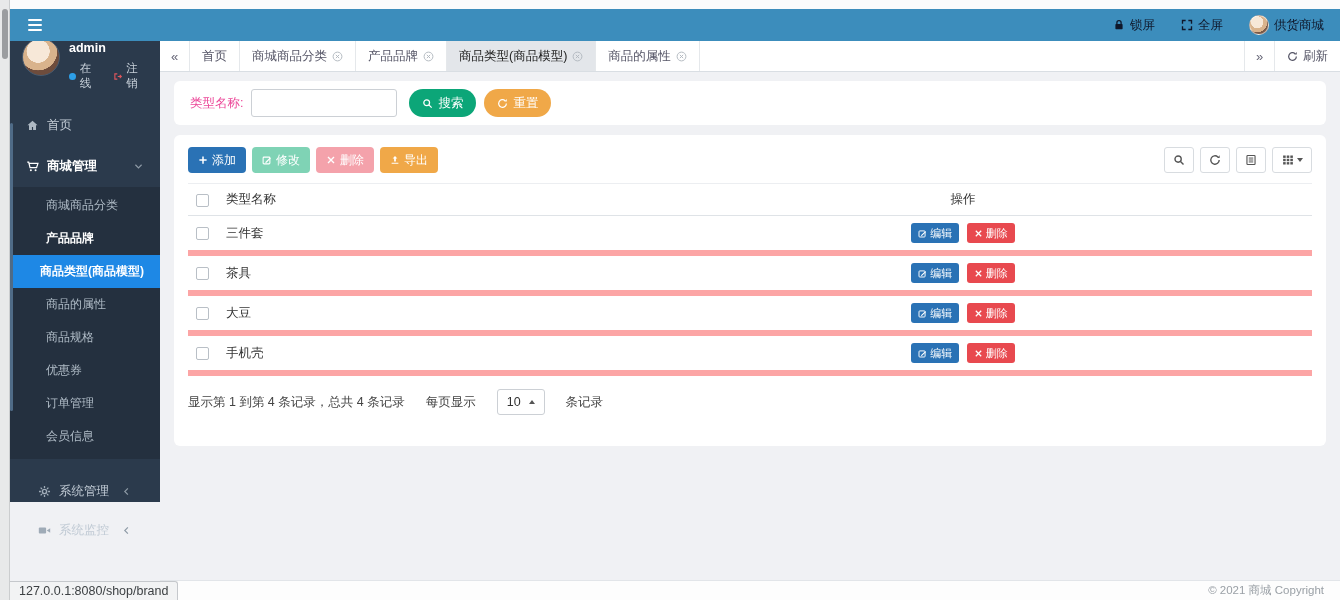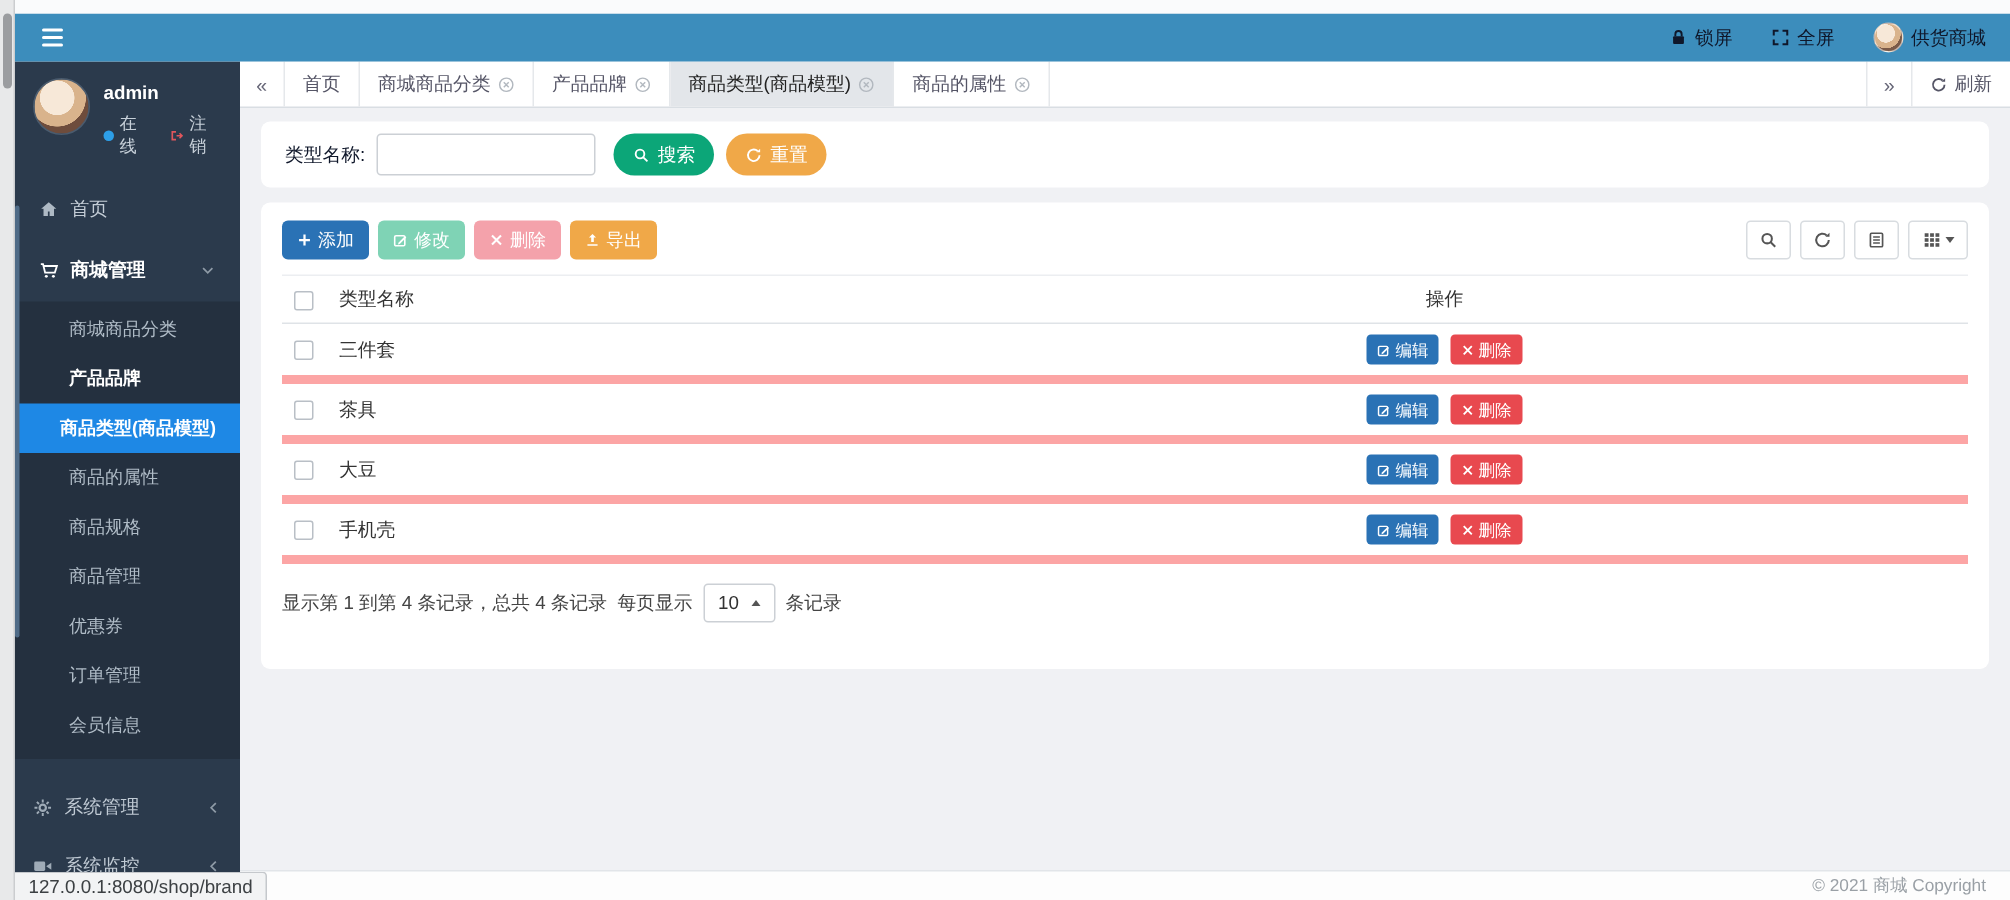--- a/index.html
+++ b/index.html
@@ -19,59 +19,59 @@
   .logo{width:150px;height:32px;background:#367fa9;color:#fff;font-size:16px;letter-spacing:5px;display:flex;align-items:center;justify-content:center;padding-left:5px}
   .navbar{flex:1;background:#3c8dbc;display:flex;align-items:center;padding:0 16px}
   .hamburger{display:flex;flex-direction:column;gap:3px;cursor:pointer;padding:4px 2px}
   .hamburger span{width:14px;height:2px;background:#fff;border-radius:1px}
   .nav-right{margin-left:auto;display:flex;align-items:center;gap:26px;color:#0f172a;font-size:12.5px}
   .nav-item{display:flex;align-items:center;gap:5px;cursor:pointer}
   .nav-item svg{width:12px;height:12px}
   .avatar-sm{width:20px;height:20px;border-radius:50%;background:radial-gradient(circle at 40% 35%,#f7e8d8 0 38%,#d9b38c 39% 62%,#7a5a48 63% 100%);border:1px solid rgba(255,255,255,.55)}
 
   
-  .sidebar{position:absolute;left:0;top:32px;width:150px;height:559px;background:#2b3a4c;color:#b0bcc7}
+  .sidebar{position:absolute;left:0;top:18px;width:150px;height:475px;background:#2b3a4c;color:#b0bcc7}
   .side-scrollbar{position:absolute;left:0;top:96px;width:3px;height:288px;background:#4f6b87;border-radius:2px}
   .user-panel{display:flex;gap:9px;padding:11px 12px 10px}
   .avatar-lg{width:38px;height:38px;border-radius:50%;flex:none;background:radial-gradient(circle at 42% 34%,#f7e8d8 0 36%,#d9b38c 37% 60%,#6e4c3c 61% 100%);border:1px solid #4a5b6e}
   .user-info{padding-top:3px}
   .user-name{color:#fff;font-size:12.5px;font-weight:bold;margin-bottom:6px}
   .user-status{display:flex;align-items:center;gap:4px;font-size:11.5px;color:#c7d0d9}
   .dot{width:7px;height:7px;border-radius:50%;background:#2d9fe8}
   .logout{display:flex;align-items:center;gap:3px;margin-left:7px;color:#c7d0d9;cursor:pointer}
   .logout svg{width:11px;height:11px;color:#e0565c}
   .menu-home{display:flex;align-items:center;gap:8px;padding:12px 16px;font-size:12.5px;color:#c4cdd6;cursor:pointer;margin-top:4px}
   .menu-home svg{width:13px;height:13px;color:#aeb9c4}
   .menu-section{display:flex;align-items:center;gap:8px;padding:12px 16px;font-size:12.5px;color:#fff;font-weight:bold;cursor:pointer}
   .menu-section svg.mi{width:13px;height:13px}
   .chev{margin-left:auto;width:11px;height:11px;color:#8e9aa6}
   .submenu{background:#24303f;padding:2px 0 6px}
   .submenu-item{padding:8px 8px 8px 36px;font-size:12px;color:#b0bcc7;cursor:pointer;white-space:nowrap}
   .submenu-item.bold{color:#fff;font-weight:bold}
   .submenu-item.active{background:#1e88e5;color:#fff;font-weight:bold;padding-left:30px}
-  .menu-group{display:flex;align-items:center;gap:8px;padding:11px 12px;font-size:12.5px;color:#c0cad4;cursor:pointer}
+  .menu-group{display:flex;align-items:center;gap:8px;padding:11px 28px;font-size:12.5px;color:#c0cad4;cursor:pointer}
   .menu-group.first{margin-top:13px}
   .menu-group svg.mi{width:13px;height:13px;color:#9fabb7}
 
   
   .content{position:absolute;left:150px;top:32px;width:1180px;height:559px;background:#f0f1f4}
   .tabbar{height:31px;background:#fff;border-bottom:1px solid #d9dee3;display:flex;align-items:stretch;font-size:12.5px;color:#556}
   .tab-nav{width:30px;display:flex;align-items:center;justify-content:center;border-right:1px solid #e5e8eb;color:#667;font-size:13px;cursor:pointer}
   .tabs-host{display:flex;align-items:stretch}
   .tab{display:flex;align-items:center;gap:5px;padding:0 12px;border-right:1px solid #e5e8eb;color:#556;white-space:nowrap;cursor:pointer}
   .tab.active{background:#e3e6ea;color:#222}
   .tab-close{width:11px;height:11px;color:#b2b8bf}
   .tab-spacer{flex:1}
   .tab-fwd{width:30px;display:flex;align-items:center;justify-content:center;border-left:1px solid #e5e8eb;color:#667;font-size:13px;cursor:pointer}
   .tab-refresh{display:flex;align-items:center;gap:5px;padding:0 12px;border-left:1px solid #e5e8eb;color:#556;cursor:pointer}
   .tab-refresh svg{width:11px;height:11px}
 
   .main{position:absolute;left:0;top:31px;width:100%;height:508px;padding:9px 14px}
   .search-card{height:44px;background:#fff;border-radius:6px;display:flex;align-items:center;padding:0 16px;margin-bottom:10px}
-  .search-label{font-size:12.5px;color:#0f172a;margin-right:8px}
+  .search-label{font-size:12.5px;color:#ec4899;margin-right:8px}
   .search-input{width:146px;height:28px;border:1px solid #ccd0d5;border-radius:3px;padding:0 8px;font-size:12.5px;color:#333;outline:none;font-family:inherit}
   .btn-pill{display:inline-flex;align-items:center;gap:5px;height:28px;padding:0 13px;border:none;border-radius:14px;color:#fff;font-size:12.5px;cursor:pointer;font-family:inherit}
   .btn-search{background:#0ca678;margin-left:12px}
   .btn-reset{background:#f0a848;margin-left:8px}
   .btn-pill svg{width:11px;height:11px}
 
   .table-card{height:311px;background:#fff;border-radius:6px;padding:12px 14px;position:relative}
   .toolbar{display:flex;align-items:center}
   .btn{display:inline-flex;align-items:center;gap:4px;height:26px;padding:0 10px;border:none;border-radius:4px;color:#fff;font-size:12px;margin-right:6px;cursor:pointer;font-family:inherit}
   .btn svg{width:10px;height:10px}
@@ -92,21 +92,21 @@
   tbody td{border-bottom:6px solid #fca5a5}
   .col-check{width:30px}
   .col-name{width:396px}
   th.col-ops,td.col-ops{text-align:center}
   .checkbox{display:inline-block;width:13px;height:13px;border:1px solid #b9bfc6;border-radius:2px;background:#fff;vertical-align:middle;cursor:pointer}
   .row-btn{display:inline-flex;align-items:center;gap:3px;height:20px;padding:0 7px;border:none;border-radius:3px;color:#fff;font-size:11px;cursor:pointer;font-family:inherit;vertical-align:middle}
   .row-btn svg{width:9px;height:9px}
   .row-edit{background:#2a72b5;margin-right:4px}
   .row-del{background:#e8494f}
 
-  .pagination{display:flex;align-items:center;margin-top:13px;font-size:12.5px;color:#444;gap:7px}
+  .pagination{display:flex;align-items:center;margin-top:13px;font-size:12.5px;color:#444;gap:21px}
   .page-size{display:inline-flex;align-items:center;gap:8px;height:26px;border:1px solid #ccd0d5;border-radius:3px;padding:0 9px;color:#333;cursor:pointer;background:#fff}
 
   .footer{position:absolute;left:0;bottom:0;width:100%;height:20px;background:#fdfdfd;border-top:1px solid #e2e5e9;font-size:11.5px;color:#9aa0a6;display:flex;align-items:center;justify-content:flex-end;padding-right:16px}
 
   .status-tip{position:absolute;left:10px;bottom:0;height:19px;background:#f2f3f4;border:1px solid #c5c8cc;border-left:none;border-bottom:none;border-top-right-radius:3px;display:flex;align-items:center;padding:0 9px;font-size:12.5px;color:#3c4043;z-index:40}
 </style>
 </head>
 <body>
 
 <div class="chrome-top"></div>
@@ -184,21 +184,20 @@
         </svg>
     </div>
 
     <div class="submenu">
 
     <div class="submenu-item">商城商品分类</div>
         <div class="submenu-item bold">产品品牌</div>
         <div class="submenu-item active">商品类型(商品模型)</div>
         <div class="submenu-item">商品的属性</div>
         <div class="submenu-item">商品规格</div>
-        <div class="submenu-item">商品管理</div>
         <div class="submenu-item">优惠券</div>
         <div class="submenu-item">订单管理</div>
         <div class="submenu-item">会员信息</div>
       </div>
 
     <div class="menu-group first">
       <svg class="mi" viewBox="0 0 16 16">
           <circle cx="8" cy="8" r="2.6" fill="none" stroke="currentColor" stroke-width="1.8"></circle>
           <path d="M8 1.2v2.4M8 12.4v2.4M1.2 8h2.4M12.4 8h2.4M3.2 3.2l1.7 1.7M11.1 11.1l1.7 1.7M12.8 3.2l-1.7 1.7M4.9 11.1l-1.7 1.7" stroke="currentColor" stroke-width="1.6"></path>
         </svg>

